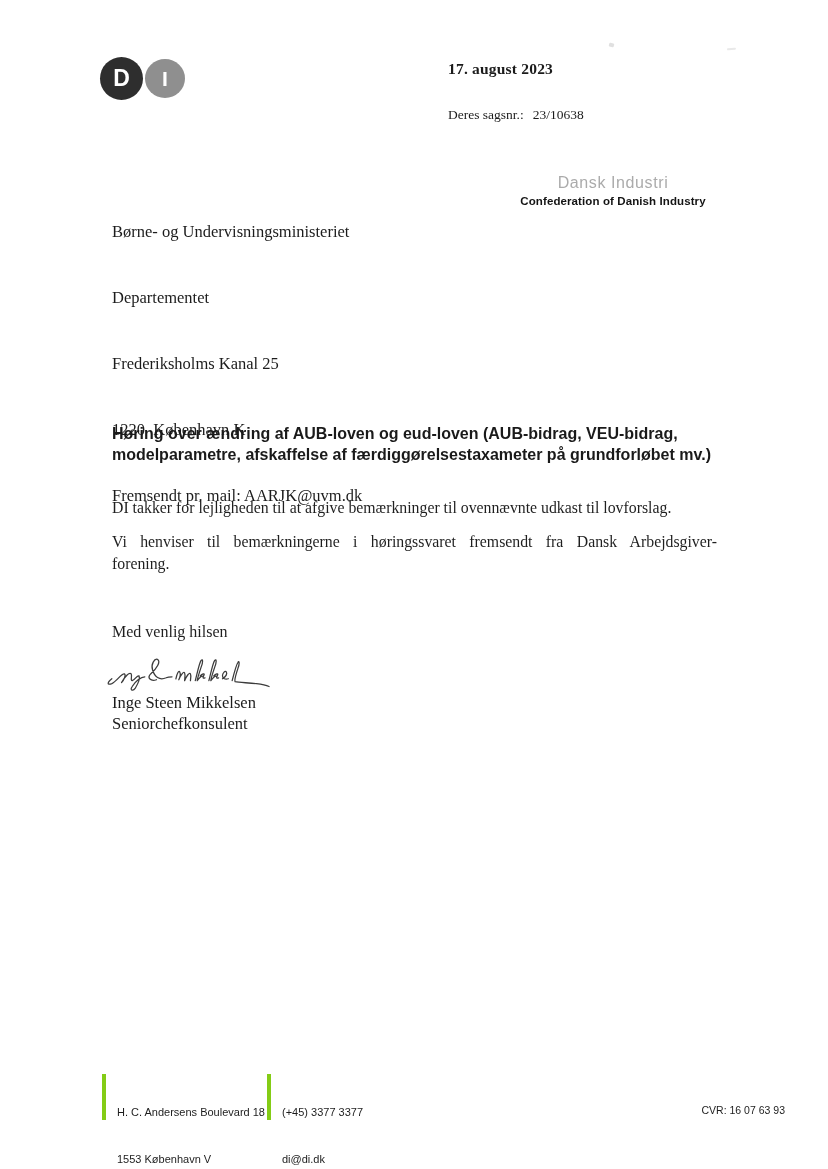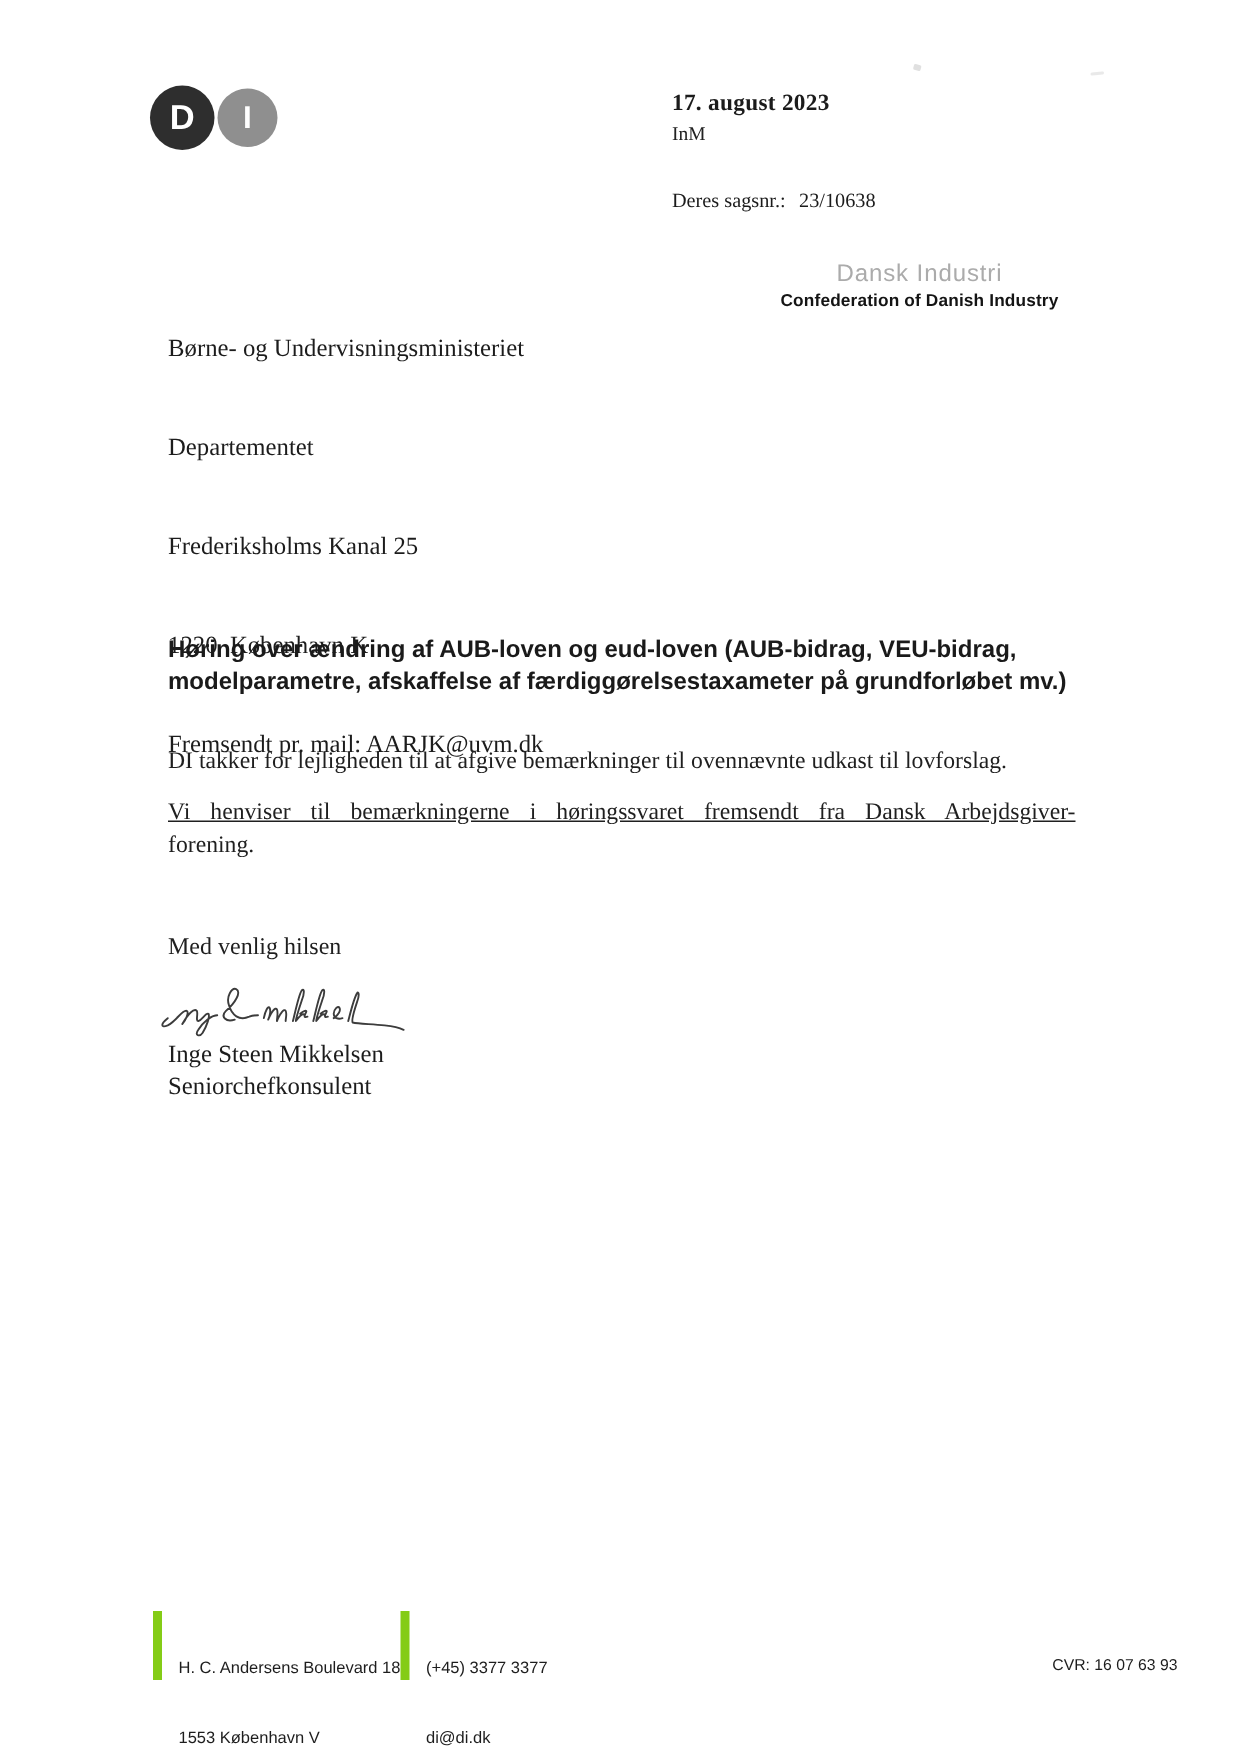--- a/index.html
+++ b/index.html
@@ -41,34 +41,34 @@
   .recipient { position: absolute; left: 112px; top: 177px; font-size: 16.5px; line-height: 22px; white-space: pre; color: #1c1c1c; }
 
   
   .heading {
     position: absolute; left: 112px; top: 423px; width: 618px;
     font-family: "Liberation Sans", sans-serif; font-weight: 700;
     font-size: 16px; line-height: 21px; color: #1a1a1a;
   }
   .para1 { position: absolute; left: 112px; top: 499px; font-size: 15.8px; white-space: nowrap; color: #1f1f1f; }
   .para2 { position: absolute; left: 112px; top: 531px; width: 605px; font-size: 15.8px; line-height: 22px; color: #1f1f1f; }
-  .para2 .justified { text-align: justify; text-align-last: justify; white-space: normal; text-decoration: underline; }
+  .para2 .justified { text-align: justify; text-align-last: justify; white-space: normal; }
 
   
   .closing { position: absolute; left: 112px; top: 623px; font-size: 16px; color: #1f1f1f; }
   .sig-svg { position: absolute; left: 106px; top: 648px; width: 165px; height: 46px; }
   .sig-svg path { fill: none; stroke: #3c3c3c; stroke-width: 1.3; stroke-linecap: round; stroke-linejoin: round; }
   .sig-name { position: absolute; left: 112px; top: 693px; font-size: 16.5px; color: #1c1c1c; }
   .sig-title { position: absolute; left: 112px; top: 714px; font-size: 16.5px; color: #1c1c1c; }
 
   
   .footer-col {
     position: absolute; top: 1074px;
     font-family: "Liberation Sans", sans-serif; font-size: 11px; line-height: 15.5px;
-    color: #1d1d1d; border-left: 6px solid #84cc16; padding-left: 11px; height: 46px;
+    color: #1d1d1d; border-left: 4px solid #84cc16; padding-left: 11px; height: 46px;
     white-space: pre;
   }
   .footer-col-address { left: 102px; }
   .footer-col-contact { left: 267px; }
   .footer-cvr {
     position: absolute; right: 43px; top: 1104px;
     font-family: "Liberation Sans", sans-serif; font-size: 10.5px; color: #1d1d1d;
   }
 
   
@@ -87,21 +87,20 @@
     <div class="logo-circle logo-i">
       <span>I</span>
     </div>
   </div>
 
   <div class="speck-1"></div>
   <div class="speck-2"></div>
 
   <div class="meta">
     <div class="meta-date">17. august 2023</div>
-    <div class="meta-initials">InM</div>
     <div class="meta-case">
       <span>Deres sagsnr.:</span><span class="case-value">23/10638</span>
     </div>
   </div>
 
   <div class="brand">
     <div class="brand-name">Dansk Industri</div>
     <div class="brand-sub">Confederation of Danish Industry</div>
   </div>
 

